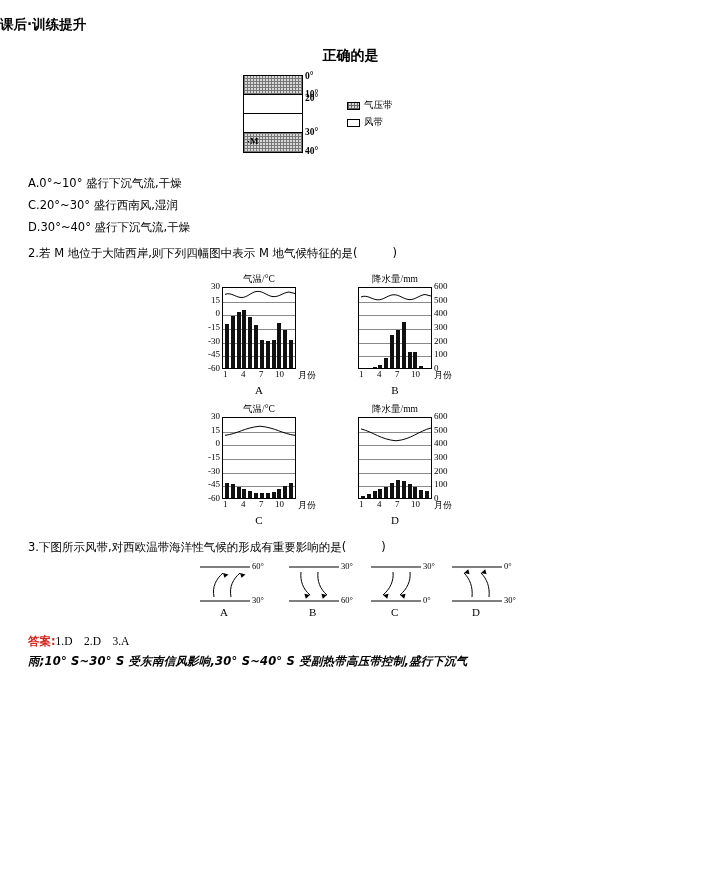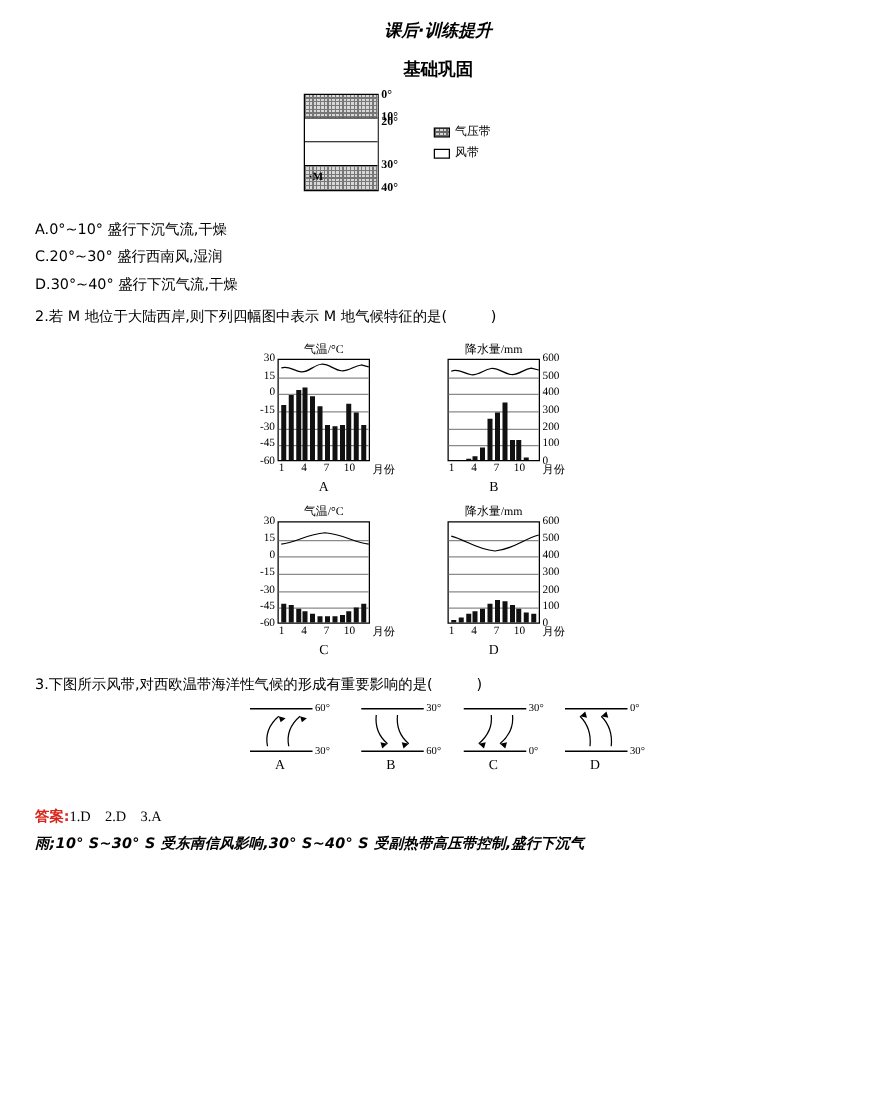--- a/index.html
+++ b/index.html
@@ -18,26 +18,25 @@
   .chapter-title {
     text-align: center;
     font-size: 19px;
     font-weight: bold;
     letter-spacing: 1px;
     margin: 0;
     padding-top: 72px;
     font-family: "DejaVu Sans", "Liberation Sans", sans-serif;
   }
   .subtitle {
-    text-align: center;
+    text-align: left;
     font-size: 13.5px;
     font-weight: bold;
     margin-top: 16px;
     font-family: "DejaVu Sans", "Liberation Sans", sans-serif;
-    font-style: italic;
   }
   .section-title {
     text-align: center;
     font-size: 14px;
     font-weight: bold;
     margin-top: 13px;
     font-family: "DejaVu Sans", "Liberation Sans", sans-serif;
   }
 
   
@@ -121,36 +120,36 @@
 
   
   .wind-block { position: relative; height: 62px; margin-top: 4px; padding-left: 15px; }
   .wdiag { position: absolute; width: 92px; }
   .wlat { position: absolute; font-size: 8.5px;
           font-family: "Liberation Serif","DejaVu Serif",serif; }
   .wletter { position: absolute; font-size: 11px;
              font-family: "Liberation Serif","DejaVu Serif",serif; }
 
   
-  .ans-block { padding: 0 28px; margin-top: 20px; }
+  .ans-block { padding: 0 28px; margin-top: 8px; }
   .red { color: #d9261c; font-weight: bold; }
   .ans-line, .exp-line {
     font-size: 11.5px; line-height: 20px;
     font-family: "DejaVu Sans","Liberation Sans",sans-serif;
   }
   .exp-line { font-weight: bold; font-style: italic; letter-spacing: .2px; }
   .ans-line .mono { font-family: "Liberation Serif","DejaVu Serif",serif; font-weight: normal; font-style: normal; }
 </style>
 </head>
 <body>
 
 <div class="page">
 
   <div class="subtitle">课后·训练提升</div>
-  <div class="section-title">基础巩固</div>
+  <div class="section-title">正确的是</div>
 
 
   <div class="fig1-wrap">
     <div class="fig1">
       <div class="belt-box">
         <div class="band hatch"></div>
         <div class="band plain"></div>
         <div class="band plain"></div>
         <div class="band hatch">
           <span class="mlabel">·M</span>

